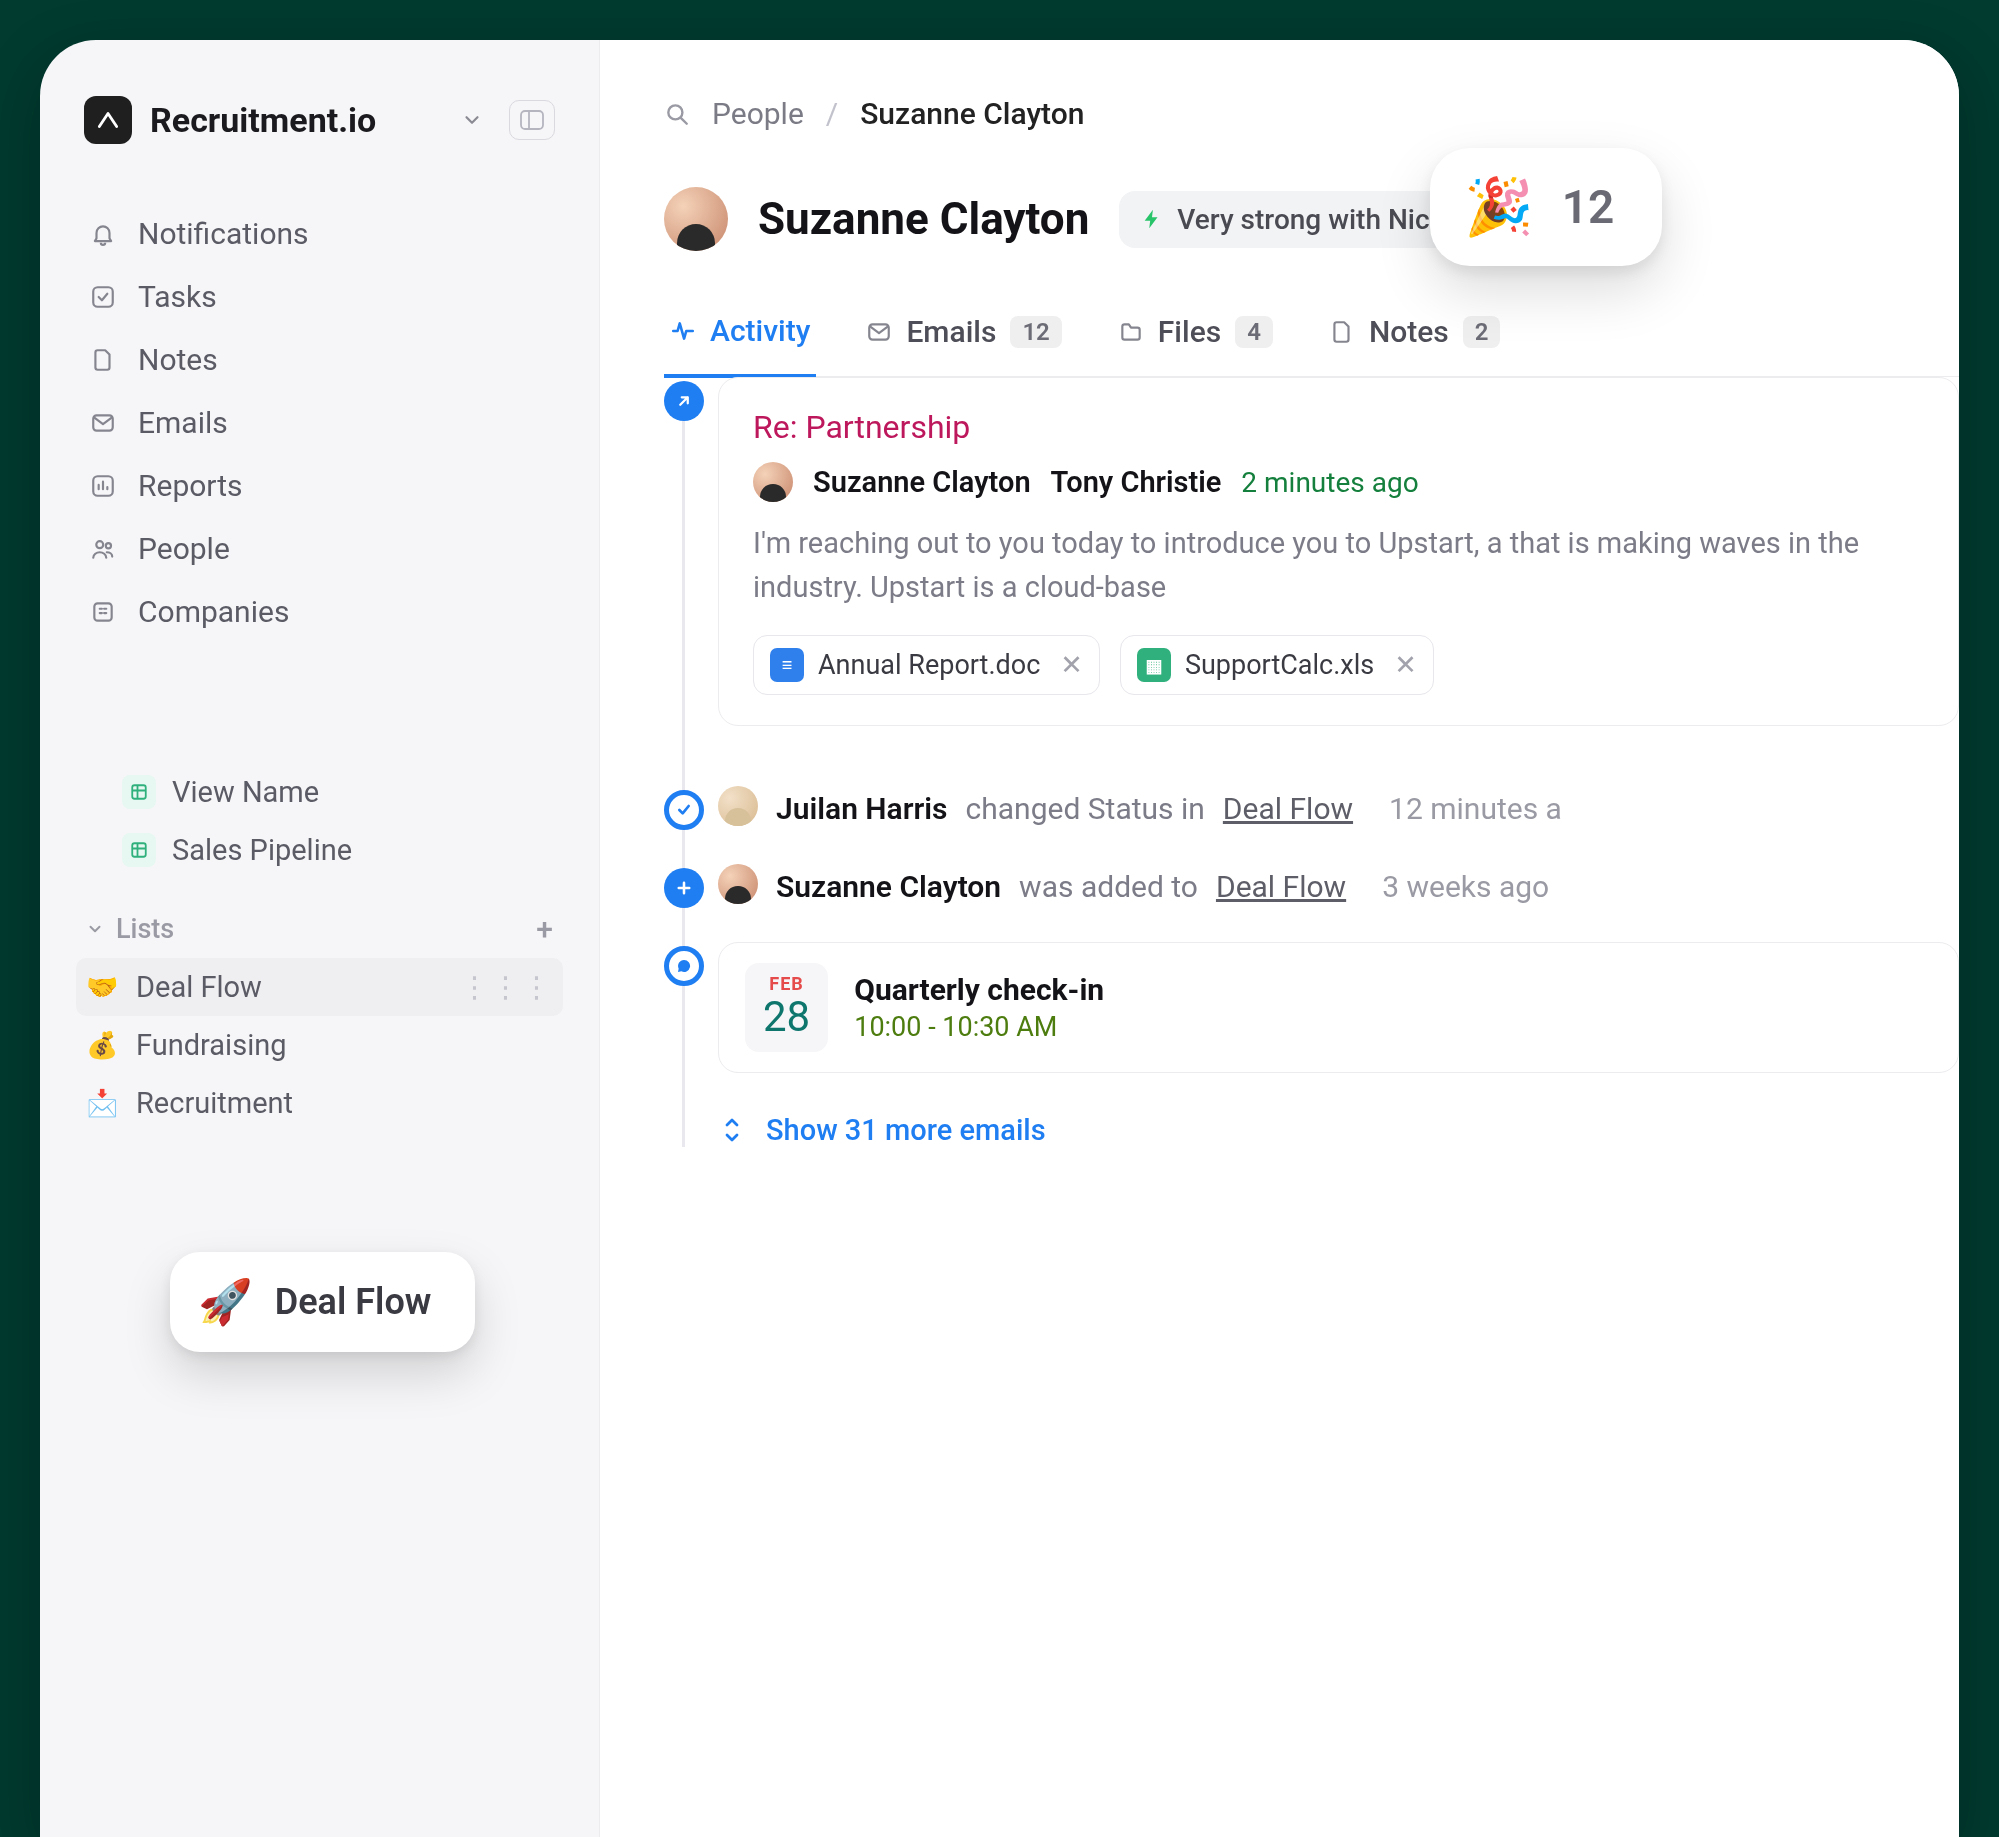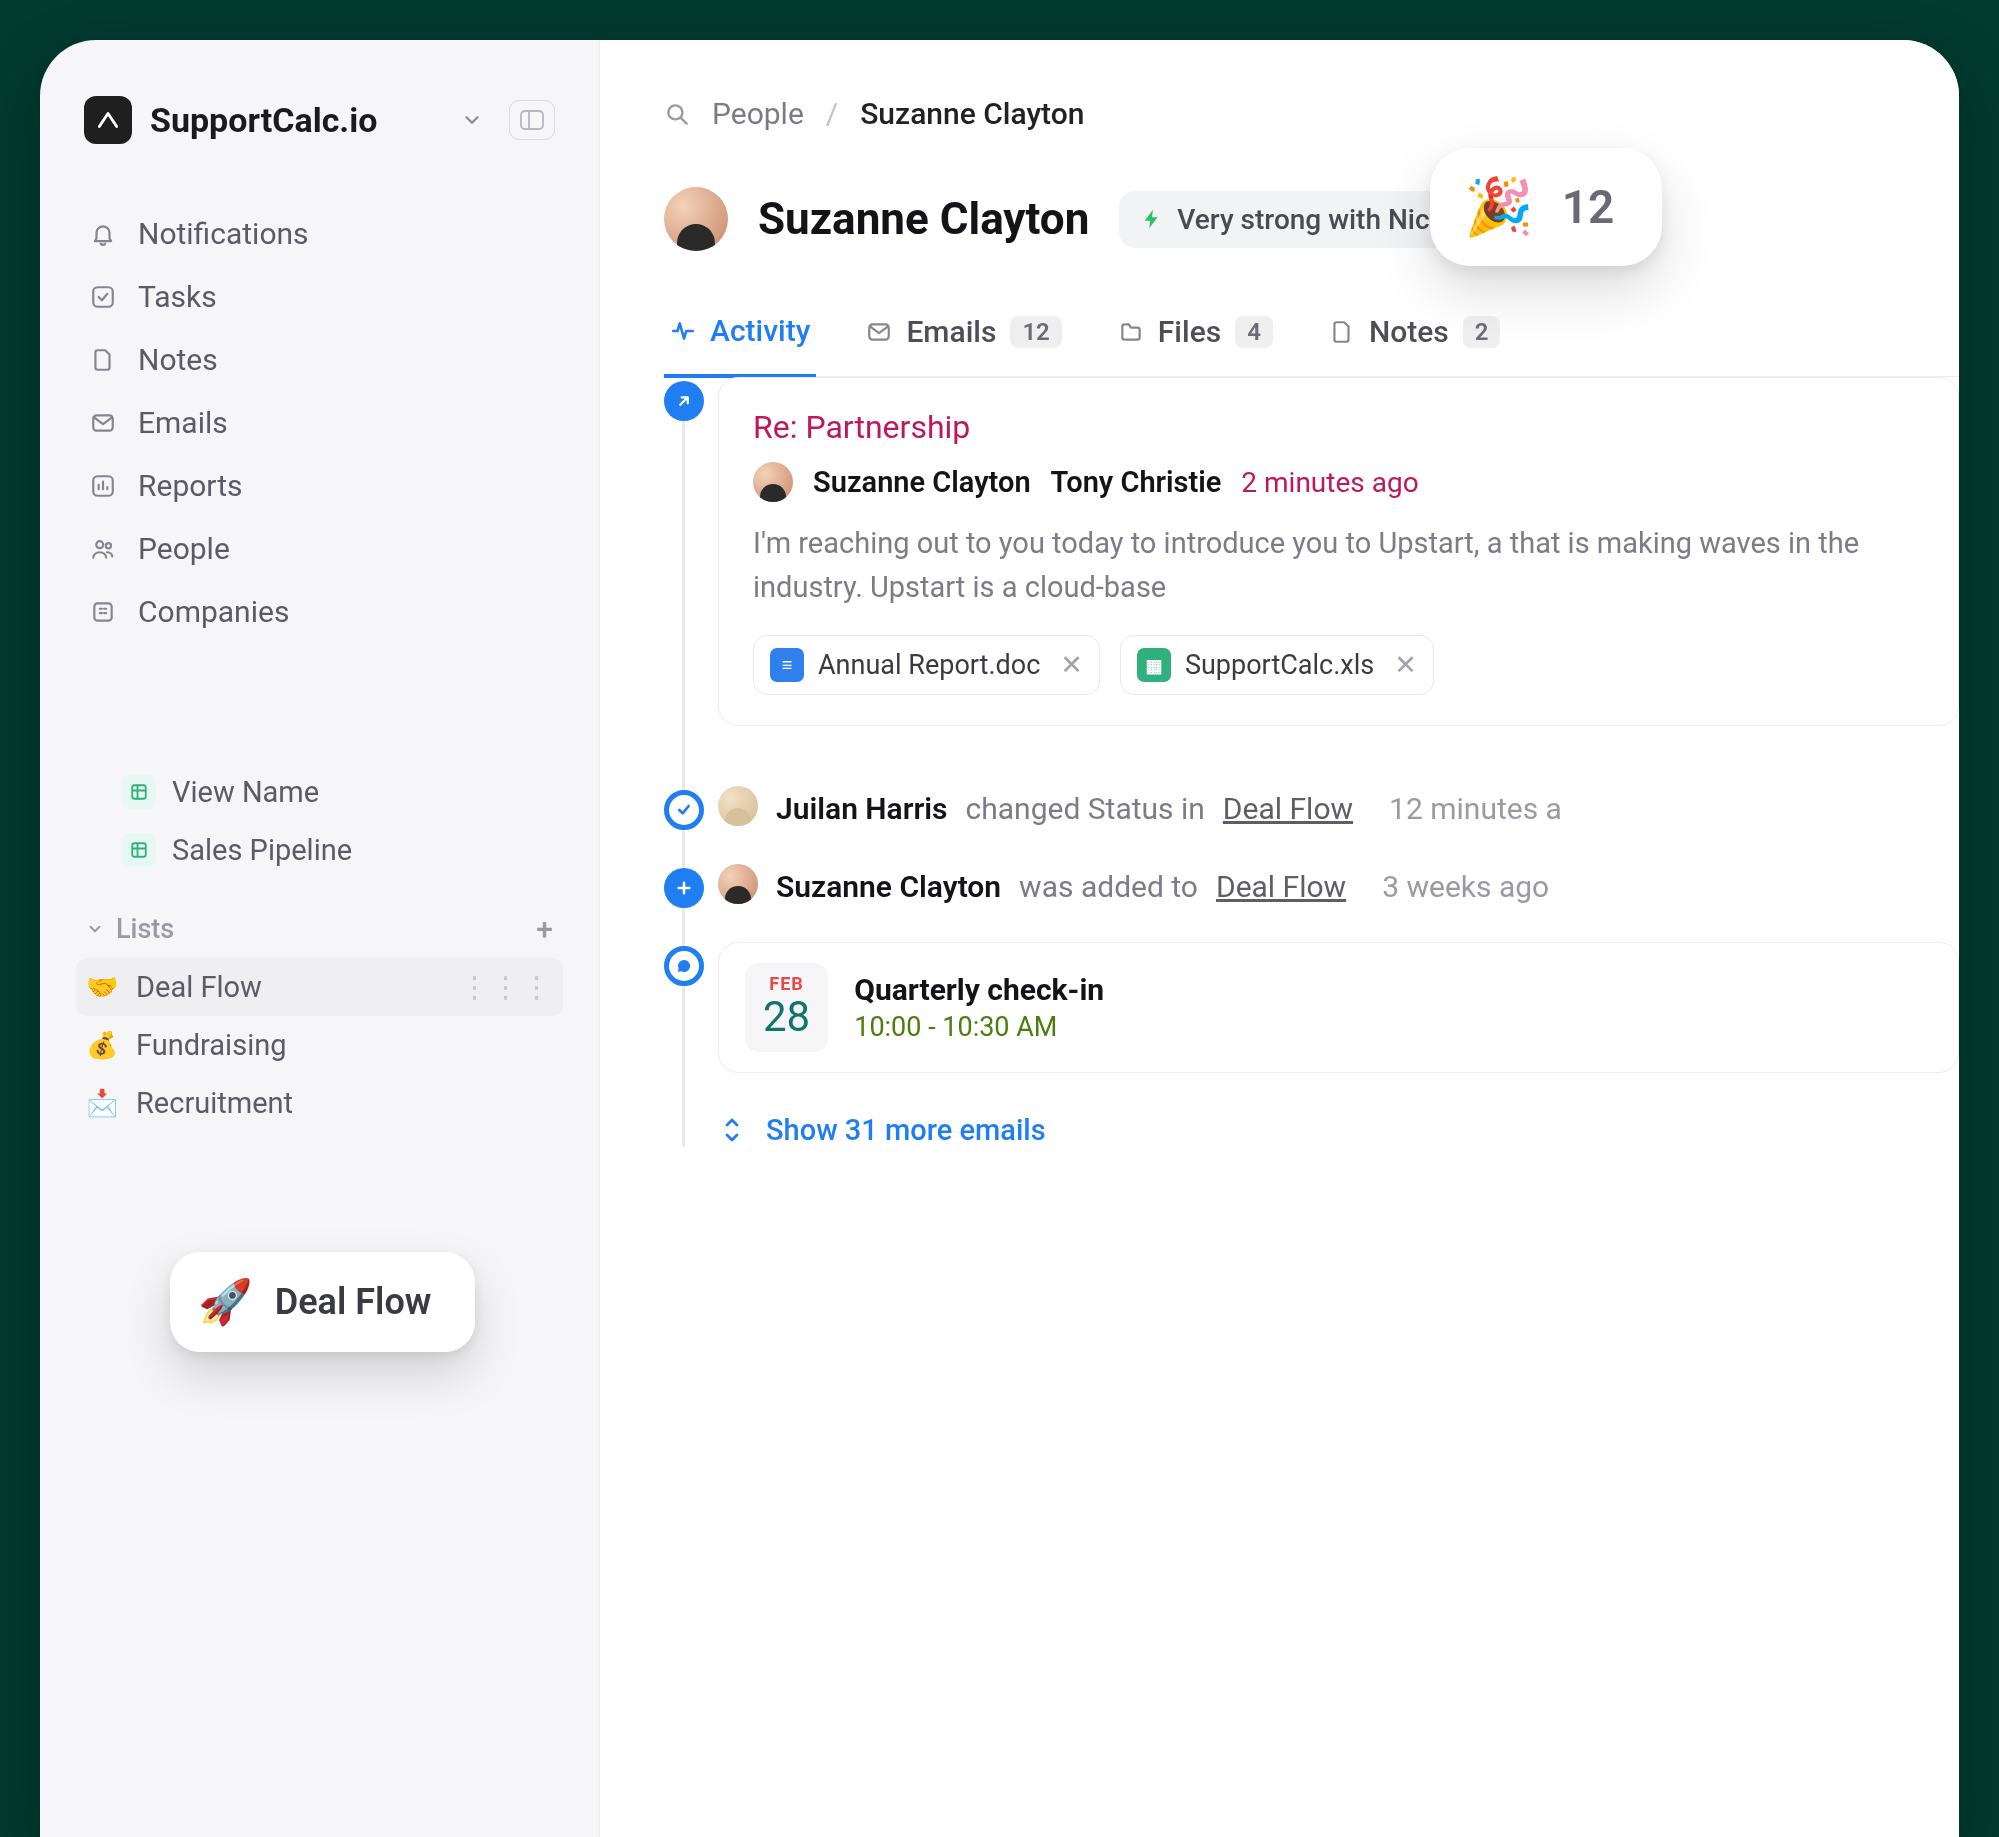--- a/index.html
+++ b/index.html
@@ -204,21 +204,21 @@
   .email-meta { display:flex; align-items:center; gap:20px; margin-top:16px;}
   .avatar-sm {
     width:40px;height:40px;border-radius:50%;
     background: radial-gradient(circle at 30% 30%, #f4d2b8, #c7866a);
     position:relative; overflow:hidden; flex-shrink:0;
   }
   .avatar-sm.dark::after{content:"";position:absolute;left:18%;top:55%;width:64%;height:64%;background:#2a2a2a;border-radius:50% 50% 0 0;}
   .avatar-sm.blond{background: radial-gradient(circle at 30% 30%, #f2e0c8, #d8b98f);}
   .avatar-sm.blond::after{content:"";position:absolute;left:18%;top:55%;width:64%;height:64%;background:#d6c19b;border-radius:50% 50% 0 0;}
   .meta-name { font-size:29px; font-weight:600; color:#141418;}
-  .meta-time { color:#be185d; font-size:28px;}
+  .meta-time { color:#15803d; font-size:28px;}
   .email-body { margin-top:20px; font-size:29px; color:#7c7c88; line-height:1.5;}
   .attachments { display:flex; gap:20px; margin-top:26px; }
   .attach-chip {
     display:flex; align-items:center; gap:14px;
     border:1.5px solid #e7e7ec; border-radius:14px;
     padding:12px 16px; font-size:27px; color:#3a3a42;
   }
   .attach-chip .ficon{
     width:34px;height:34px;border-radius:7px;
     display:flex;align-items:center;justify-content:center;color:#fff;font-size:18px;font-weight:700;
@@ -267,21 +267,21 @@
 
 <div class="window">
 
   <aside class="sidebar">
     <div class="ws-header">
       <div class="ws-logo">
         <svg width="26" height="26" viewBox="0 0 24 24" fill="none">
             <path d="M4 18L12 6l8 12" stroke="#fff" stroke-width="2.6" stroke-linecap="round" stroke-linejoin="round"></path>
           </svg>
       </div>
-      <div class="ws-name">SupportCalc.io</div>
+      <div class="ws-name">Recruitment.io</div>
       <span class="chev">
         <svg width="22" height="22" viewBox="0 0 24 24">
             <path d="M6 9l6 6 6-6" stroke="#8b8b94" stroke-width="2.4" fill="none" stroke-linecap="round" stroke-linejoin="round"></path>
           </svg>
       </span>
       <div class="panel-toggle">
         <svg width="24" height="20" viewBox="0 0 24 20">
             <rect x="1" y="1" width="22" height="18" rx="4" stroke="#b5b5bf" stroke-width="1.8" fill="none"></rect>
             <line x1="9" y1="1" x2="9" y2="19" stroke="#b5b5bf" stroke-width="1.8"></line>
           </svg>

